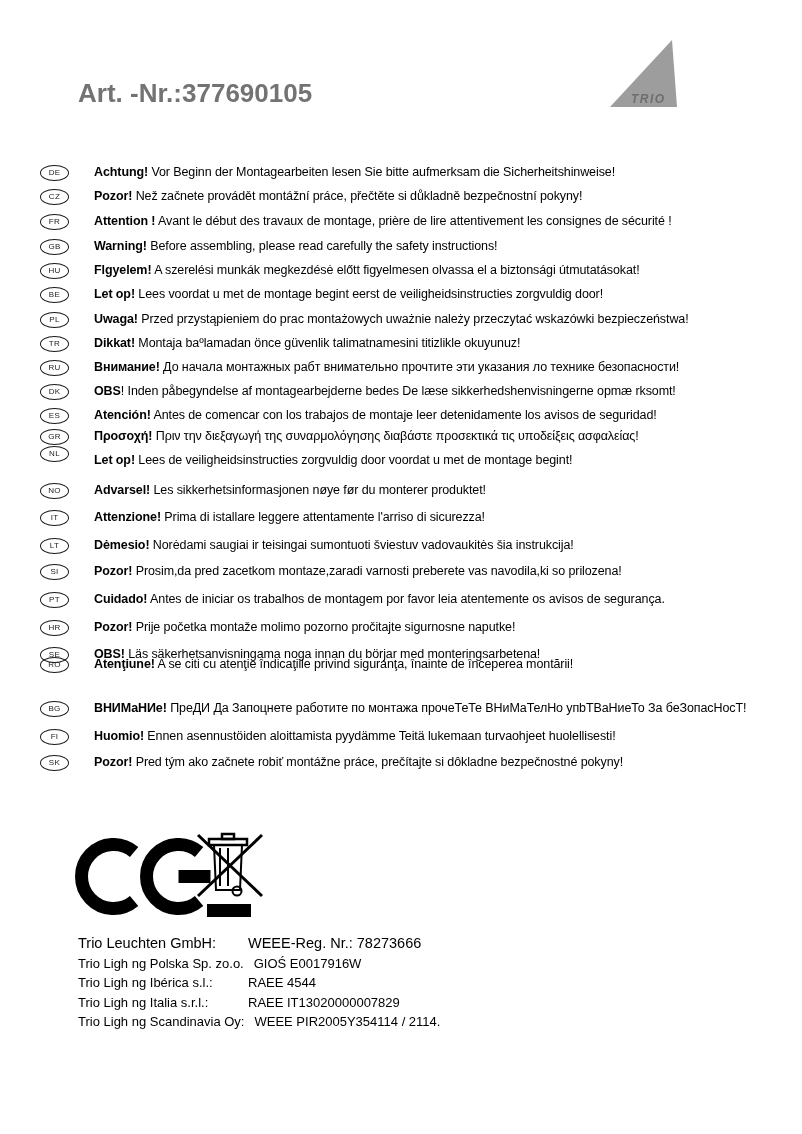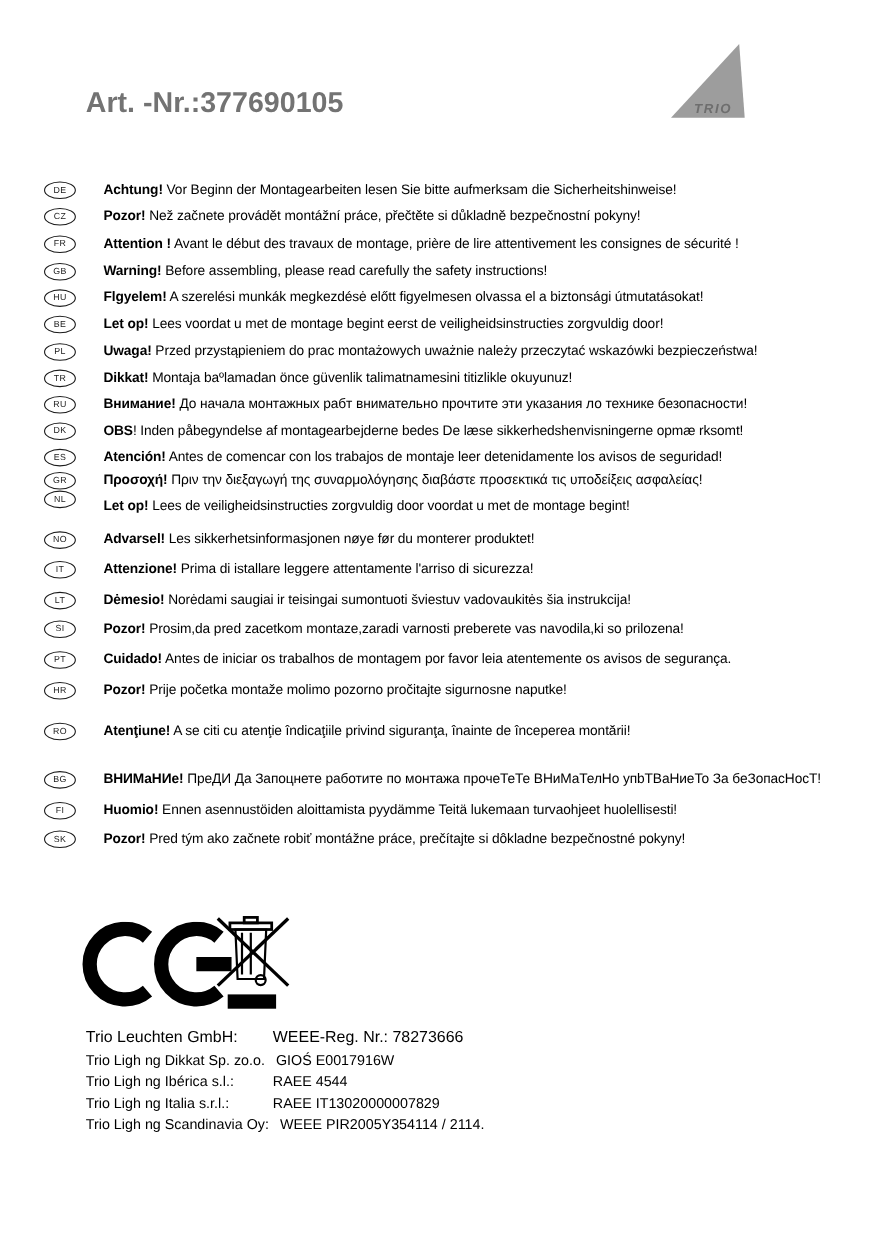--- a/index.html
+++ b/index.html
@@ -137,20 +137,24 @@
       <span class="badge">SI</span>
       <span class="msg"><b>Pozor!</b><span> Prosim,da pred zacetkom montaze,zaradi varnosti preberete vas navodila,ki so prilozena!</span></span>
     </div>
   <div class="lang-row" style="top:591px">
       <span class="badge">PT</span>
       <span class="msg"><b>Cuidado!</b><span> Antes de iniciar os trabalhos de montagem por favor leia atentemente os avisos de segurança.</span></span>
     </div>
   <div class="lang-row" style="top:619px">
       <span class="badge">HR</span>
       <span class="msg"><b>Pozor!</b><span> Prije početka montaže molimo pozorno pročitajte sigurnosne naputke!</span></span>
+    </div>
+  <div class="lang-row" style="top:646px">
+      <span class="badge">SE</span>
+      <span class="msg"><b>OBS!</b><span> Läs säkerhetsanvisningama noga innan du börjar med monteringsarbetena!</span></span>
     </div>
   <div class="lang-row" style="top:656px">
       <span class="badge">RO</span>
       <span class="msg"><b>Atenţiune!</b><span> A se citi cu atenţie îndicaţiile privind siguranţa, înainte de începerea montării!</span></span>
     </div>
   <div class="lang-row" style="top:700px">
       <span class="badge">BG</span>
       <span class="msg"><b>ВНИМаНИе!</b><span> ПреДИ Да Запоцнете работите по монтажа прочеТеТе ВНиМаТелНо упbТВаНиеТо За беЗопасНосТ!</span></span>
     </div>
   <div class="lang-row" style="top:728px">
@@ -184,21 +188,21 @@
       <rect x="11" y="74" width="44" height="13" fill="#000"></rect>
     </svg>
   </div>
 
   <div class="footer">
     <div class="footer-row first">
         <span class="flabel">Trio Leuchten GmbH:</span>
         <span class="fvalue">WEEE-Reg. Nr.: 78273666</span>
       </div>
     <div class="footer-row">
-        <span class="flabel">Trio Ligh ng Dikkat Sp. zo.o.</span>
+        <span class="flabel">Trio Ligh ng Polska Sp. zo.o.</span>
         <span class="fvalue">GIOŚ E0017916W</span>
       </div>
     <div class="footer-row">
         <span class="flabel">Trio Ligh ng Ibérica s.l.:</span>
         <span class="fvalue italic">RAEE 4544</span>
       </div>
     <div class="footer-row">
         <span class="flabel">Trio Ligh ng Italia s.r.l.:</span>
         <span class="fvalue italic">RAEE IT13020000007829</span>
       </div>

